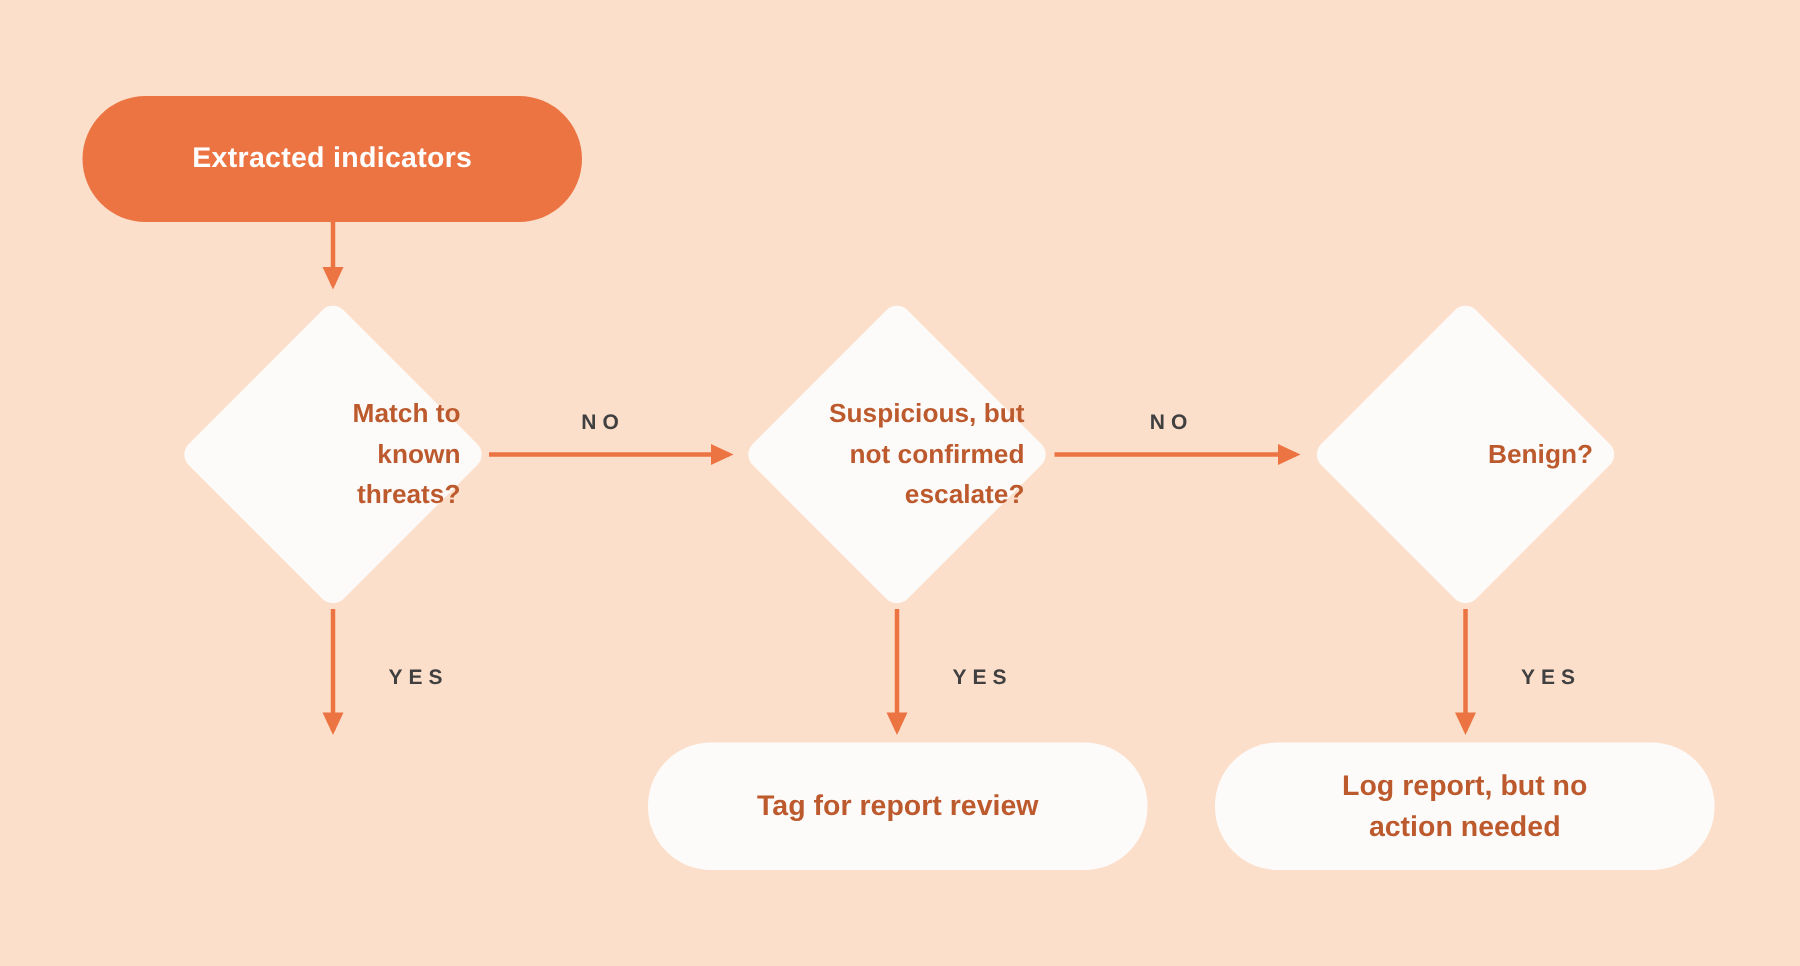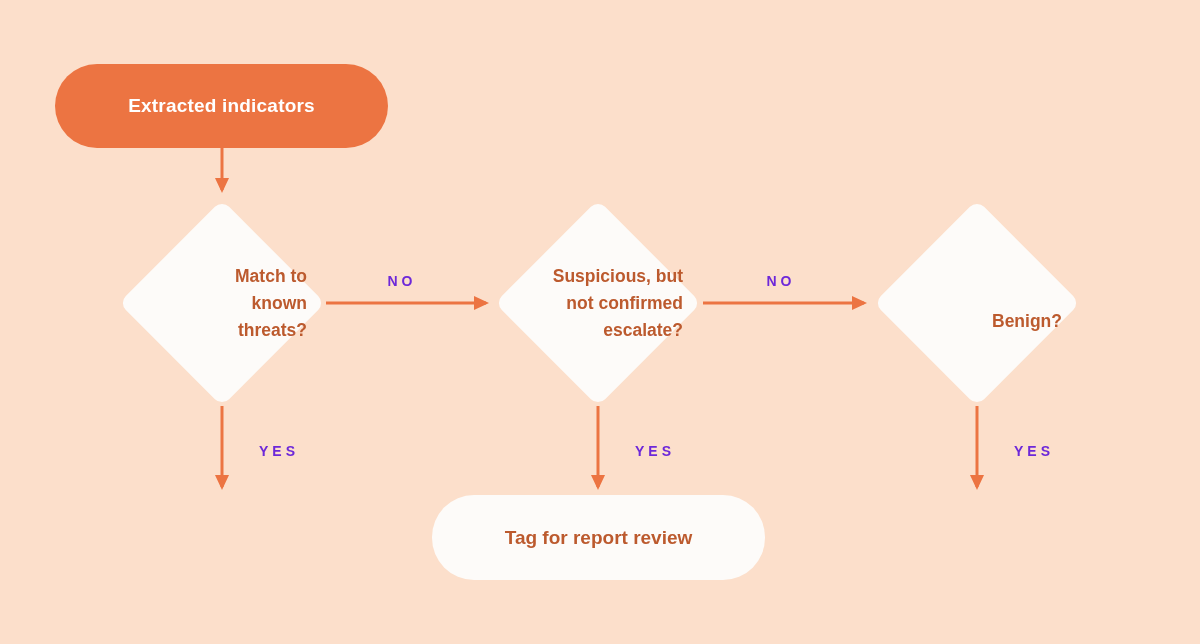--- a/index.html
+++ b/index.html
@@ -75,21 +75,21 @@
     font-size: 19px;
     font-weight: 700;
     line-height: 27px;
     white-space: pre-line;
   }
 
   
   .edge-label {
     position: absolute;
     transform: translate(-50%, -50%);
-    color: #6d28d9;
+    color: #404040;
     font-size: 14px;
     font-weight: 700;
     letter-spacing: 4px;
   }
 </style>
 </head>
 <body>
 
 <div class="stage">
 
@@ -115,25 +115,29 @@
   <div class="diamond-label" style="left:222px; top:303px;">Match to
 known
 threats?</div>
 
   <div class="diamond-shape" style="left:525px; top:230px;"></div>
   <div class="diamond-label" style="left:598px; top:303px;">Suspicious, but
 not confirmed
 escalate?</div>
 
   <div class="diamond-shape" style="left:904px; top:230px;"></div>
-  <div class="diamond-label" style="left:977px; top:321px;">Benign?</div>
+  <div class="diamond-label" style="left:977px; top:303px;">Benign?</div>
 
   <span class="edge-label" style="left:402px; top:281px;">NO</span>
   <span class="edge-label" style="left:781px; top:281px;">NO</span>
   <span class="edge-label" style="left:279px; top:451px;">YES</span>
   <span class="edge-label" style="left:655px; top:451px;">YES</span>
   <span class="edge-label" style="left:1034px; top:451px;">YES</span>
 
   <div class="result-pill" style="left:432px;">
     <span class="label">Tag for report review</span>
   </div>
+  <div class="result-pill" style="left:810px;">
+    <span class="label">Log report, but no
+action needed</span>
+  </div>
 
 </div>
 
 </body></html>

